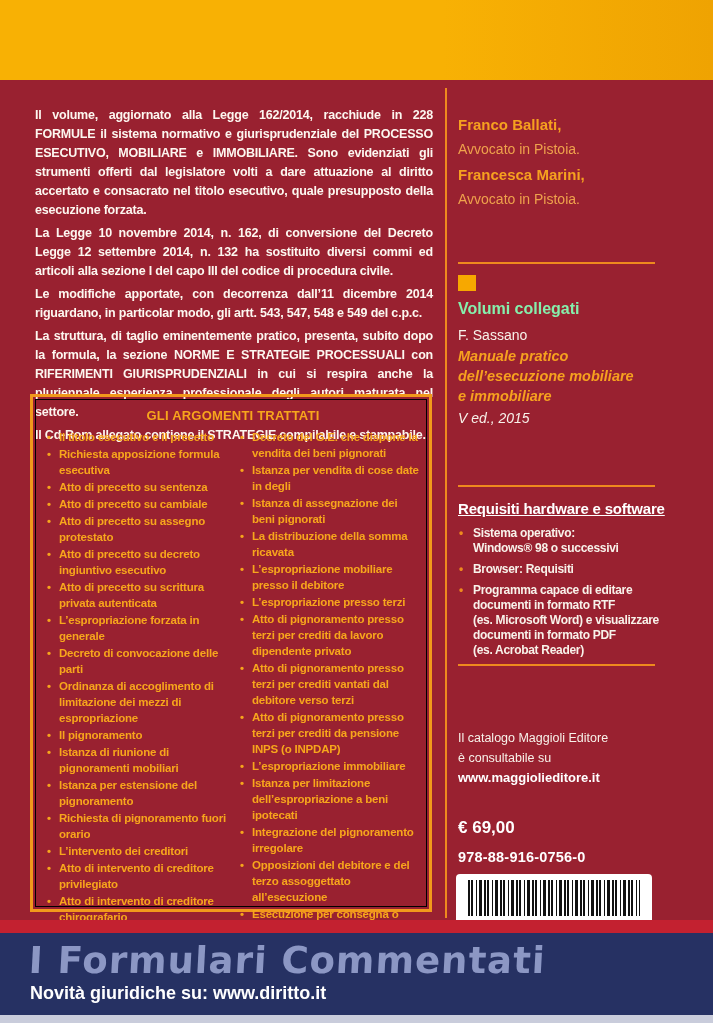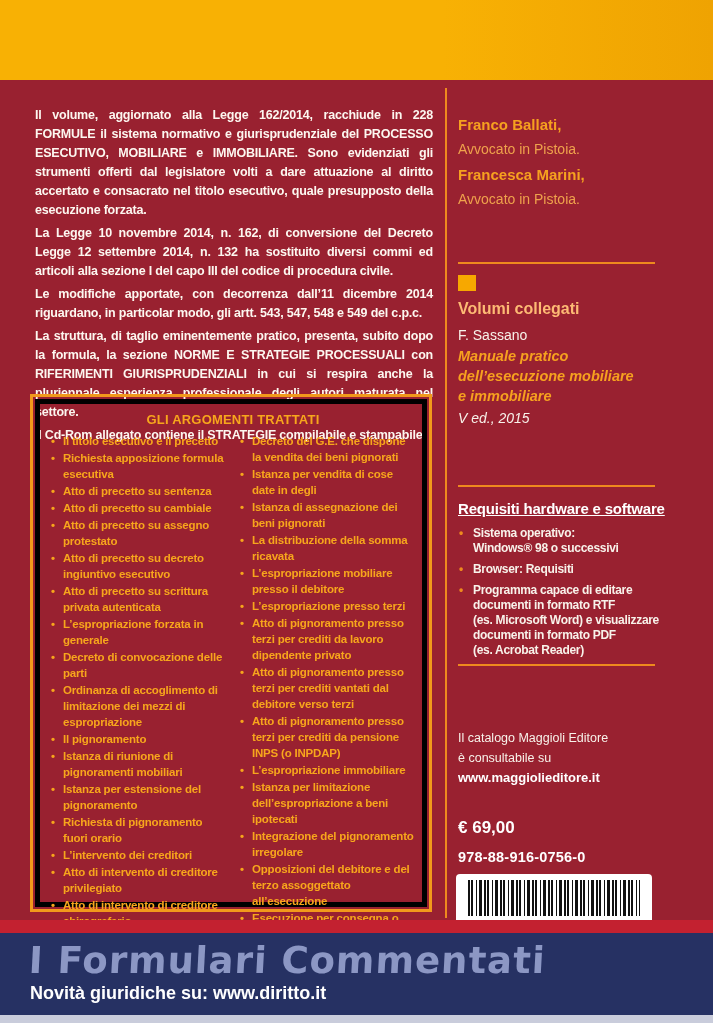--- a/index.html
+++ b/index.html
@@ -19,42 +19,42 @@
   .content p{
     margin:0 0 4px;color:#FDF7F0;font-weight:bold;font-size:12.5px;
     line-height:19px;text-align:justify;letter-spacing:-0.2px;
   }
   
   .topics-box{
     position:absolute;left:30px;top:314px;width:402px;height:518px;
     border:3px solid #F2991B;box-sizing:border-box;
   }
   .topics-inner{
-    position:absolute;inset:2px;border:5px solid #000000;
+    position:absolute;inset:2px;border:1px solid #000000;
     padding:6px 6px 4px 10px;box-sizing:border-box;
   }
   .topics-title{
     text-align:center;color:#F7A61C;font-weight:bold;font-size:13px;
     letter-spacing:0.2px;margin:2px 0 6px;
   }
   .topics-cols{display:flex;gap:12px;}
   .topics-cols ul{list-style:none;margin:0;padding:0;width:188px;}
   .topics-cols li{
     position:relative;padding-left:13px;color:#F7A61C;font-weight:bold;
     font-size:11.5px;line-height:16px;letter-spacing:-0.2px;margin:0 0 1px;
   }
   .topics-cols li::before{content:"•";position:absolute;left:1px;top:0;}
   
   .sidebar{position:absolute;left:458px;top:32px;width:220px;color:#fff;}
   .author-name{color:#F6A11F;font-weight:bold;font-size:15px;line-height:25px;}
   .author-role{color:#EFA24C;font-size:14px;line-height:25px;}
   .h-divider{width:197px;height:2px;background:#EE8A1E;border:0;margin:0;}
   .div1{margin-top:50px;}
   .square{width:18px;height:16px;background:#F7A800;margin-top:11px;}
-  .volumi-heading{color:#fdba74;font-weight:bold;font-size:16px;margin-top:9px;}
+  .volumi-heading{color:#86efac;font-weight:bold;font-size:16px;margin-top:9px;}
   .volumi-author{color:#F8F2EA;font-size:14px;margin-top:9px;}
   .volumi-title div{color:#F6A11F;font-weight:bold;font-style:italic;font-size:14.5px;line-height:20px;}
   .volumi-title{margin-top:3px;}
   .volumi-edition{color:#F8F2EA;font-style:italic;font-size:14px;margin-top:2px;line-height:20px;}
   .div2{margin-top:57px;}
   .req-heading{color:#fff;font-weight:bold;font-size:15px;margin-top:13px;letter-spacing:-0.2px;text-decoration:underline;}
   .req-list{list-style:none;margin:9px 0 0;padding:0;}
   .req-list li{
     position:relative;padding-left:15px;color:#F8F2EA;font-weight:bold;
     font-size:12px;line-height:15px;letter-spacing:-0.3px;margin:0 0 6px;

